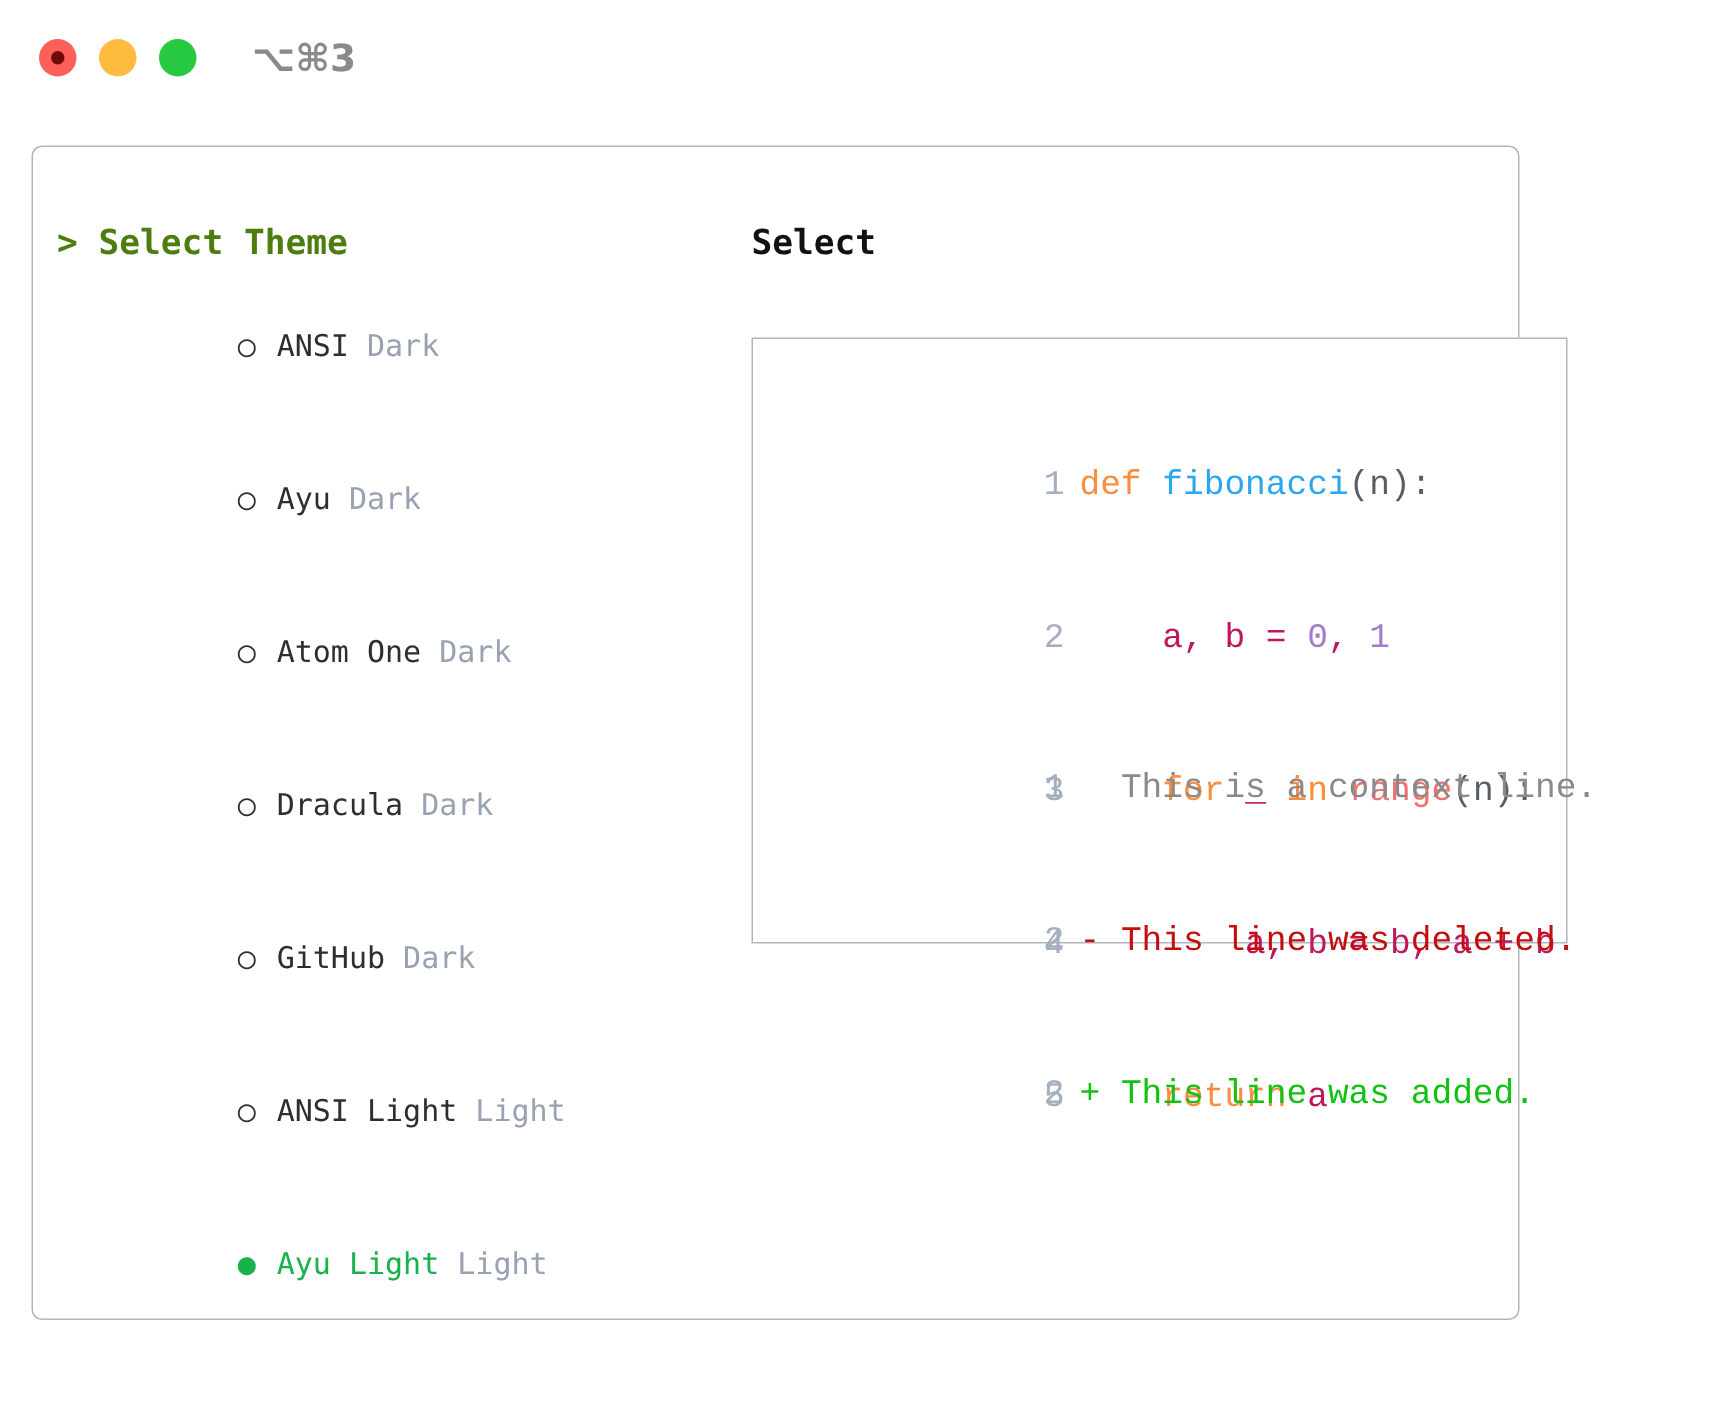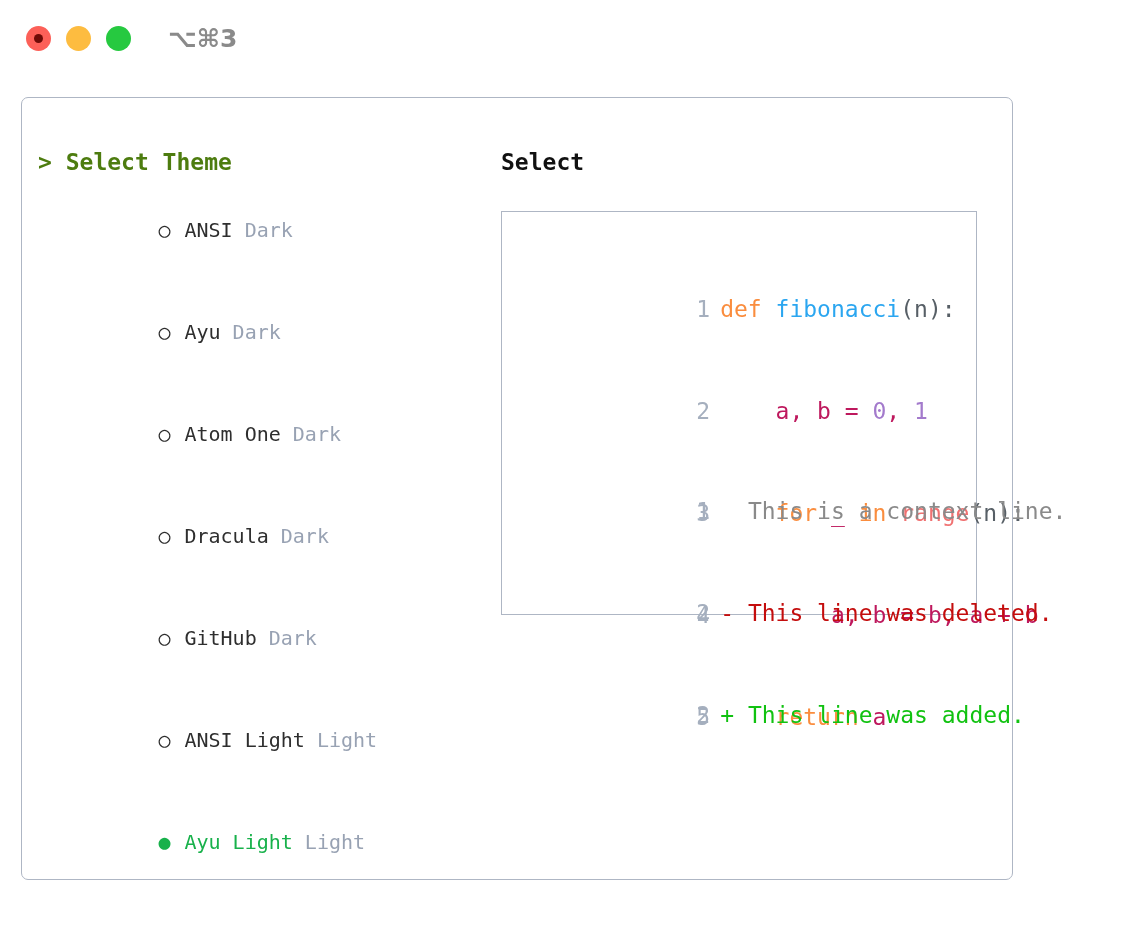--- a/index.html
+++ b/index.html
@@ -114,27 +114,28 @@
     top: 47px;
     width: 490px;
   }
   #preview-title {
     font-size: 23px;
     font-weight: bold;
     color: #111111;
     line-height: 34px;
   }
   #preview-box {
-    margin-top: 32px;
-    width: 476px;
+    margin-top: 46px;
+    width: 544px;
     height: 404px;
     border: 1.6px solid #AEB6C4;
     box-sizing: border-box;
     background: #ffffff;
     position: relative;
+    font-family: Liberation Mono, monospace;
   }
   #code-area {
     position: absolute;
     left: 14px;
     top: 46px;
     right: 6px;
   }
   .code-line {
     font-size: 23px;
     line-height: 34px;

